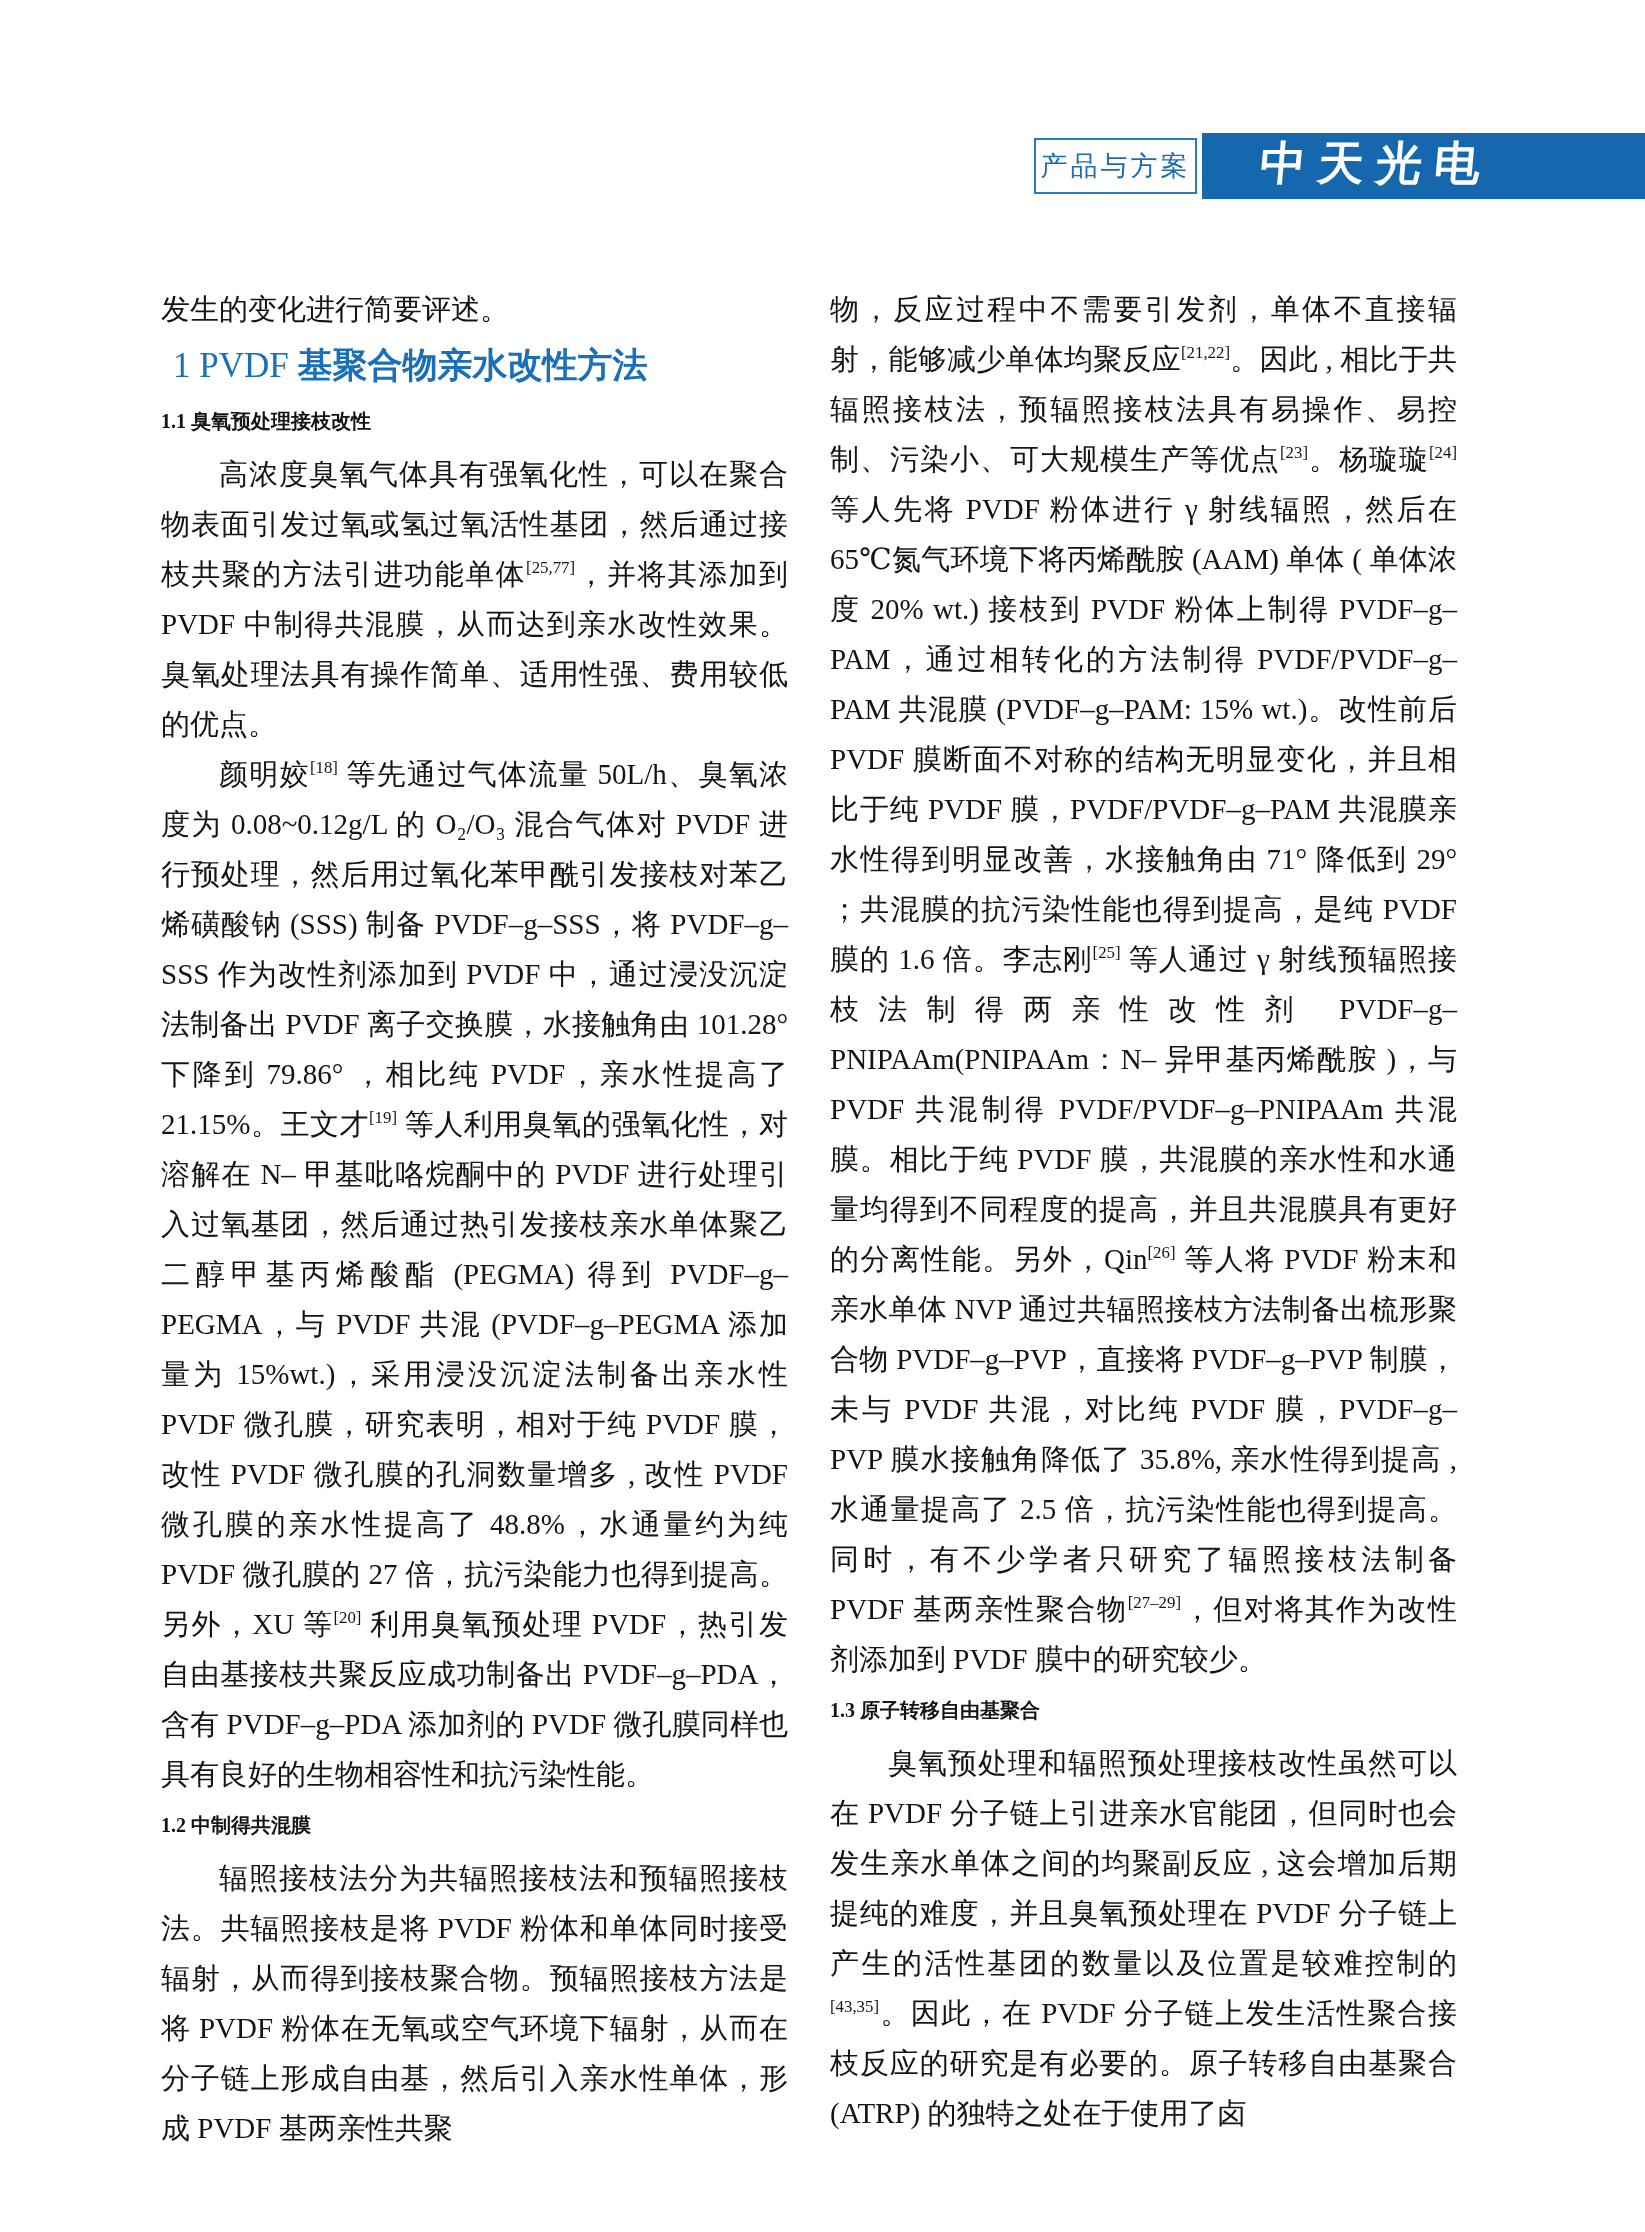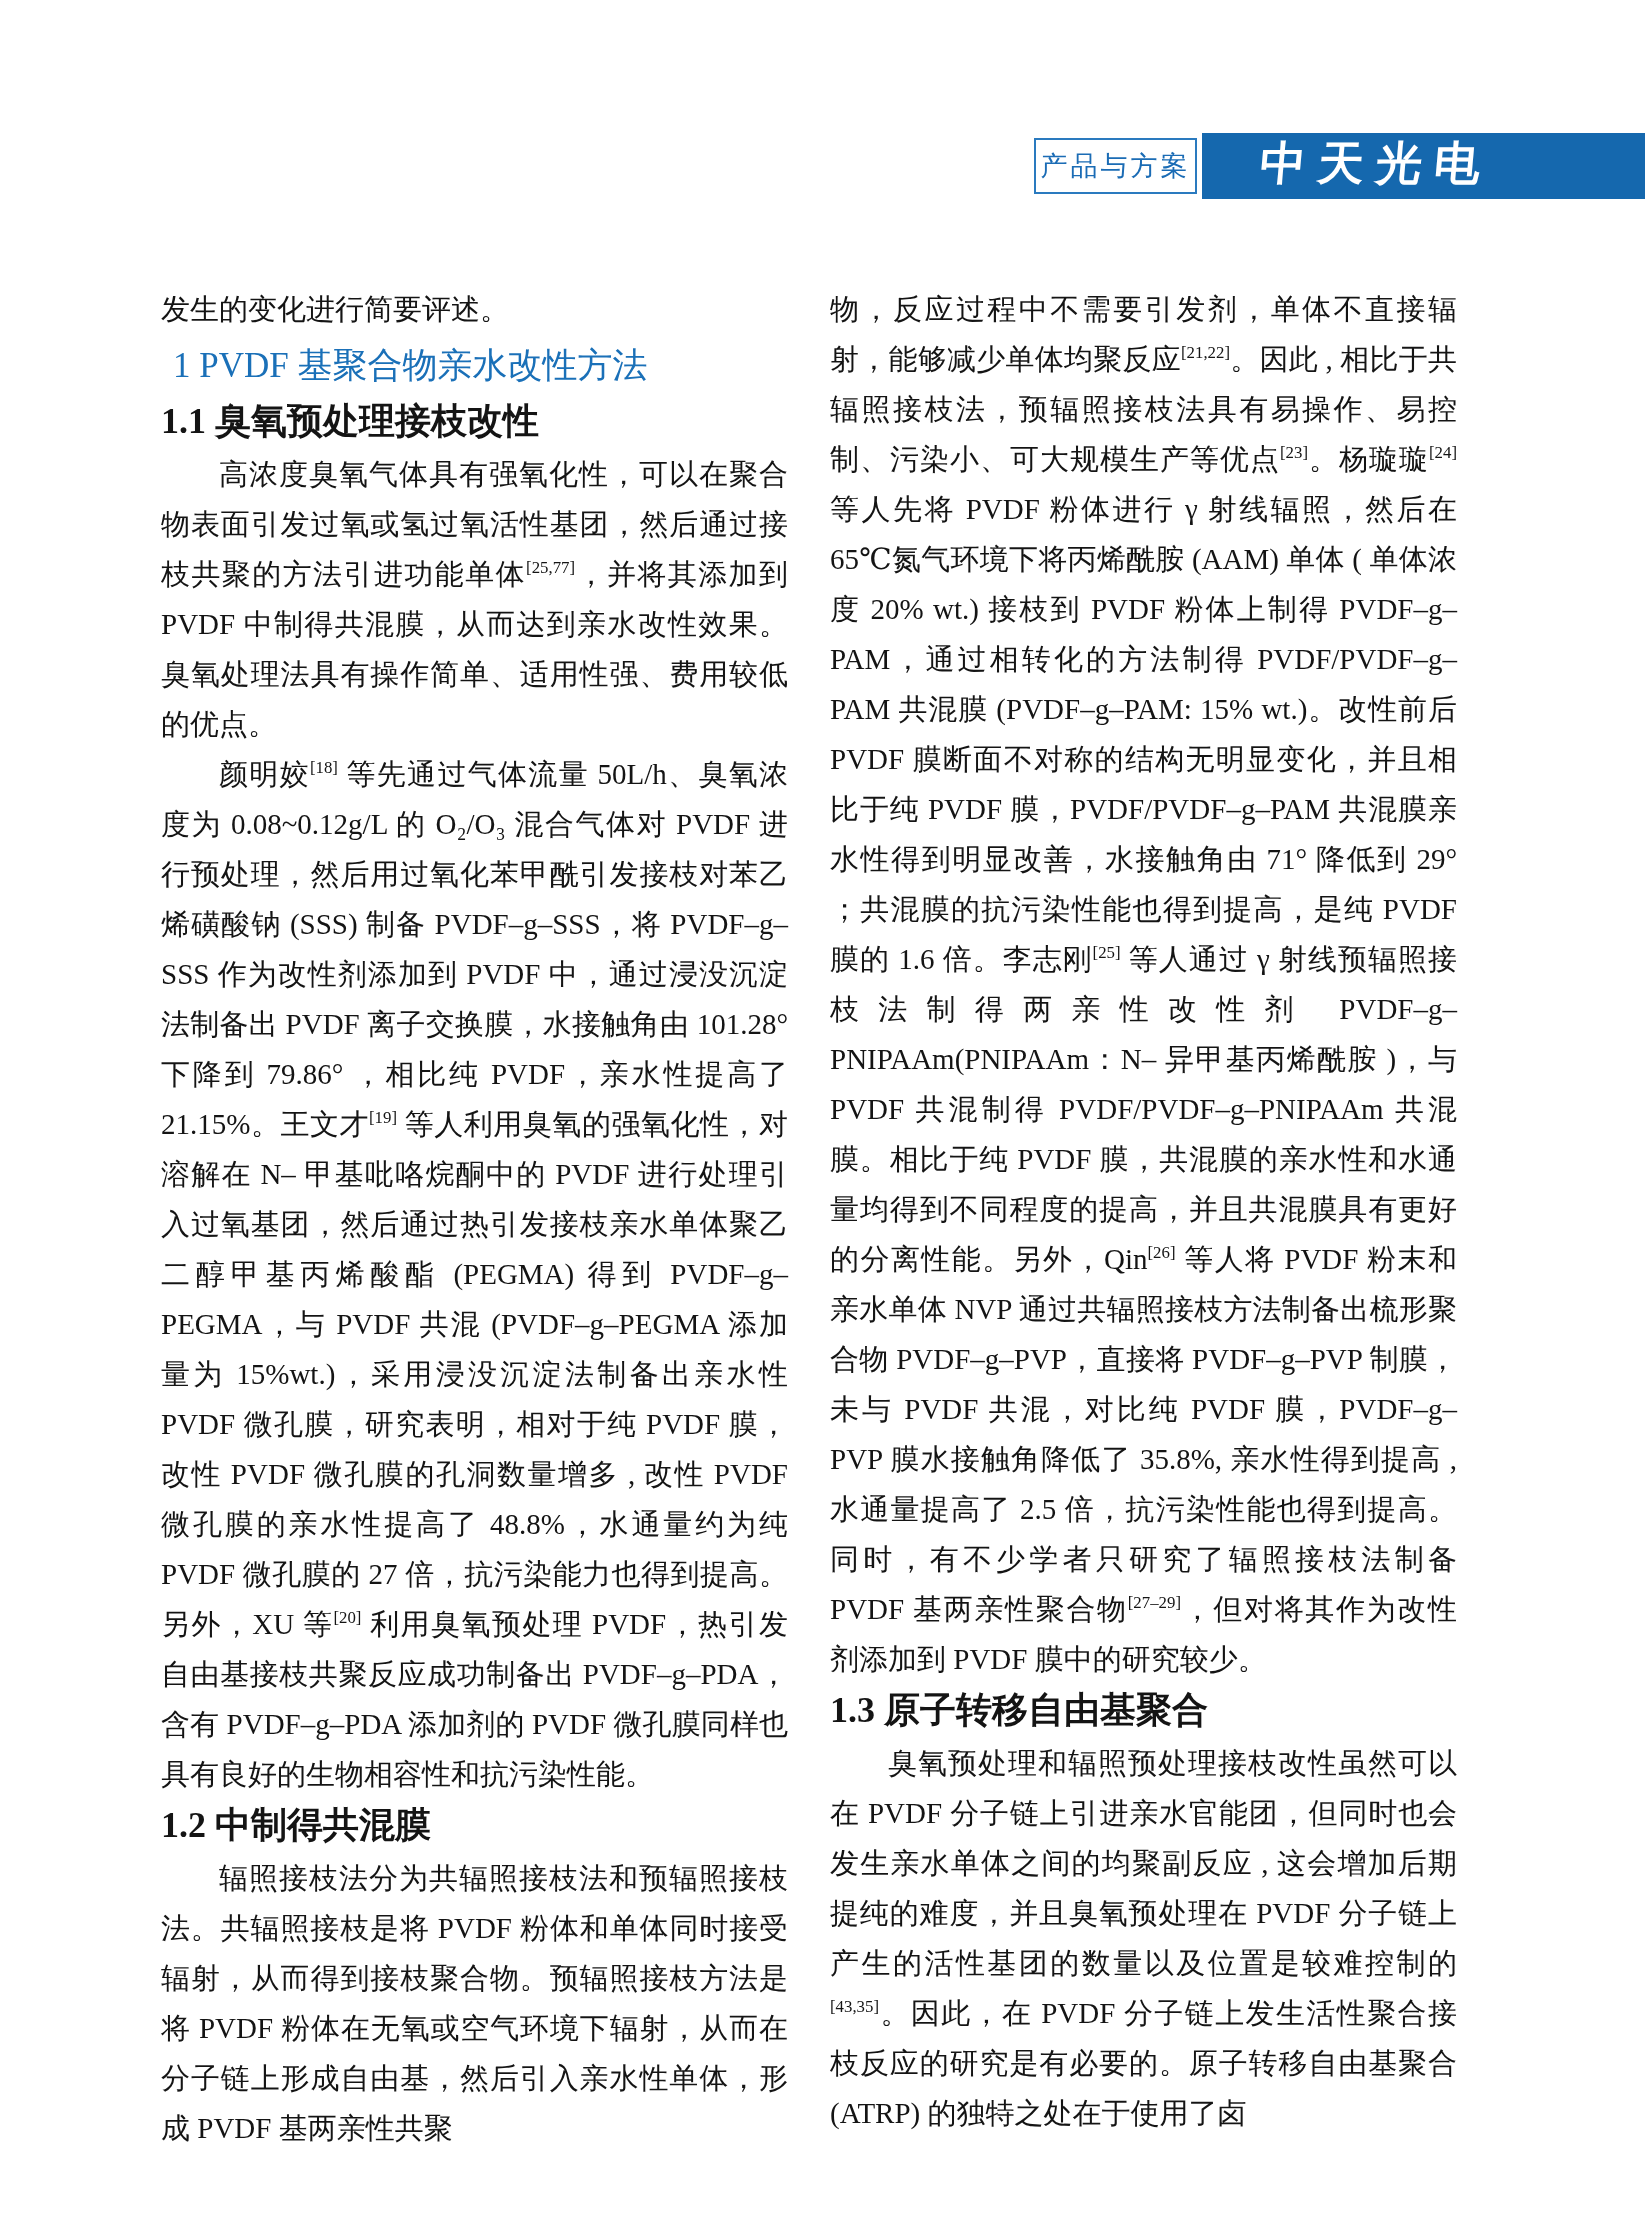--- a/index.html
+++ b/index.html
@@ -28,22 +28,22 @@
     font-family:"DejaVu Serif","Liberation Serif",serif;
   }
   
   .content{position:absolute;left:161px;top:284px;display:flex;gap:42px;}
   .col{width:627px;font-size:29px;line-height:50px;text-align:justify;}
   .para{margin:0;}
   .para.indent{text-indent:58px;}
   sup{font-size:0.58em;line-height:0;vertical-align:super;}
   .sec-heading{font-size:35px;line-height:46px;margin:8px 0 10px;color:#1a70b8;}
   .sec-heading .h-num{font-family:"Liberation Serif","DejaVu Serif",serif;margin-left:12px;}
-  .sec-heading .h-cn{font-weight:normal;font-family:"Liberation Sans","DejaVu Sans",sans-serif;}
-  .sub-heading{font-size:36px;line-height:44px;margin:4px 0 6px;font-weight:bold;}
+  .sec-heading .h-cn{font-weight:bold;font-family:"Liberation Sans","DejaVu Sans",sans-serif;}
+  .sub-heading{font-size:20px;line-height:44px;margin:4px 0 6px;font-weight:bold;}
   .sub-heading .h-num{font-family:"Liberation Serif","DejaVu Serif",serif;}
   .sub-heading .h-cn{font-family:"Liberation Sans","DejaVu Sans",sans-serif;}
   
   .footer{position:absolute;top:2040px;right:195px;display:flex;align-items:flex-start;}
   .footer-text{text-align:center;font-size:24px;line-height:37px;white-space:nowrap;}
   .footer-page{display:flex;align-items:flex-end;margin-left:10px;margin-top:14px;}
   .page-num{
     font-family:"Liberation Sans","DejaVu Sans",sans-serif;
     font-size:35px;line-height:34px;padding:0 14px 4px 44px;
     border-bottom:2px solid #111111;

